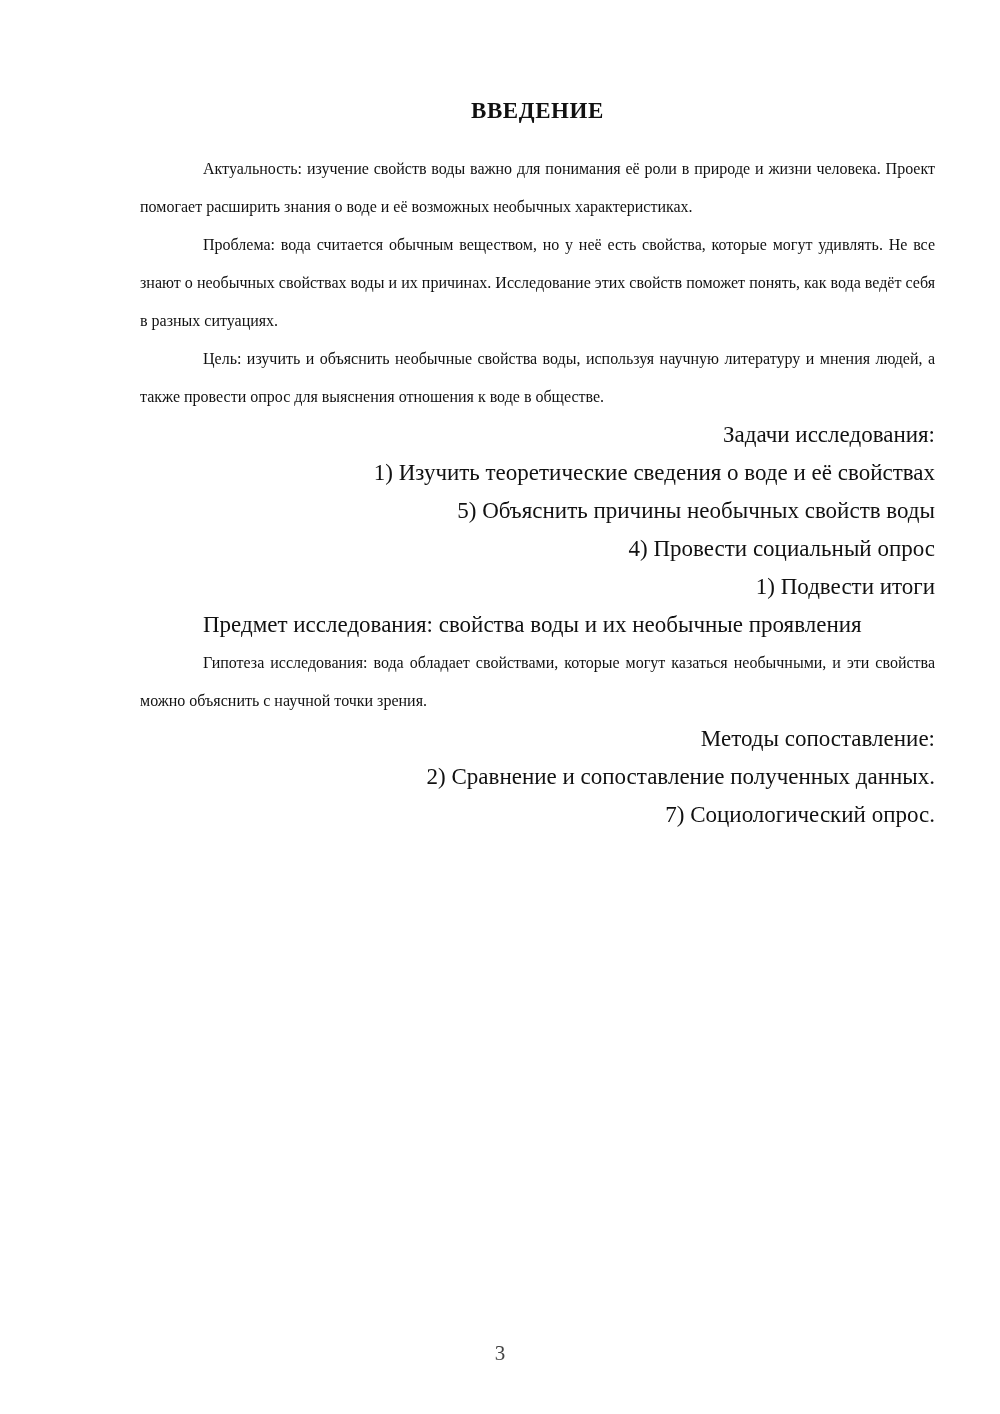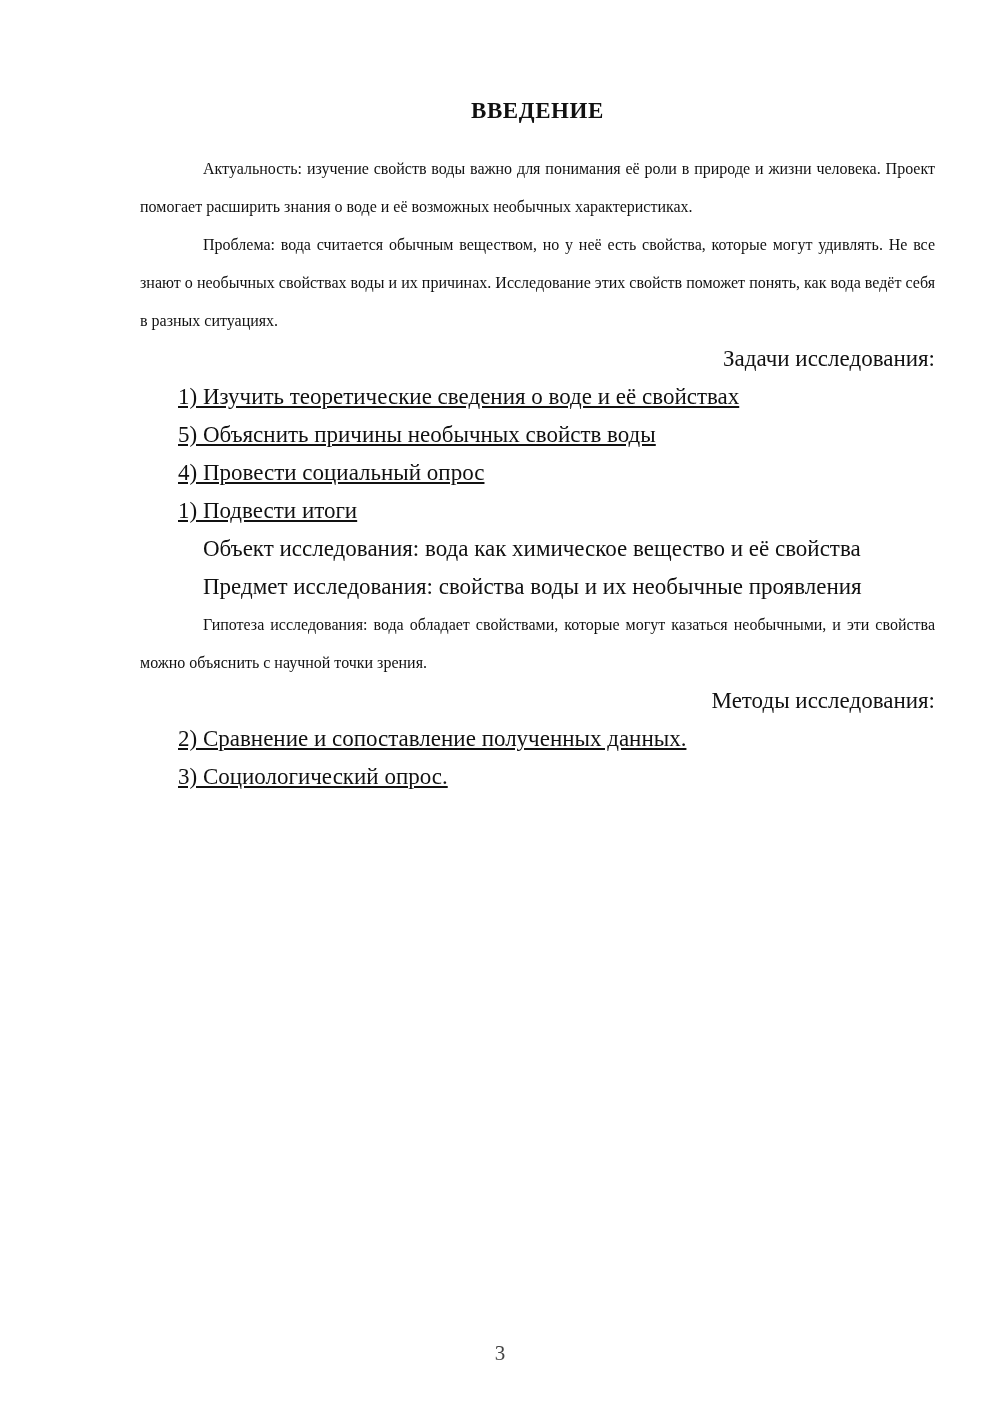--- a/index.html
+++ b/index.html
@@ -61,25 +61,24 @@
 
   .list {
     list-style: none;
     margin: 0;
     padding: 0;
   }
 
   .list-item {
     font-size: 23px;
     line-height: 38px;
-    text-align: left;
+    text-align: right;
     padding-left: 38px;
     margin: 0;
     white-space: nowrap;
-    text-decoration: underline;
   }
 
   .indent-line {
     font-size: 23px;
     line-height: 38px;
     text-align: left;
     text-indent: 63px;
     margin: 0;
     white-space: nowrap;
   }
@@ -101,40 +100,40 @@
 <div class="page">
 
   <div class="content">
 
     <h1 class="doc-heading">ВВЕДЕНИЕ</h1>
 
     <p class="para last-line-left">Актуальность: изучение свойств воды важно для понимания её роли в природе и жизни человека. Проект помогает расширить знания о воде и её возможных необычных характеристиках.</p>
 
     <p class="para last-line-left">Проблема: вода считается обычным веществом, но у неё есть свойства, которые могут удивлять. Не все знают о необычных свойствах воды и их причинах. Исследование этих свойств поможет понять, как вода ведёт себя в разных ситуациях.</p>
 
+    <p class="para last-line-left">Цель: изучить и объяснить необычные свойства воды, используя научную литературу и мнения людей, а также провести опрос для выяснения отношения к воде в обществе.</p>
 
     <p class="lead-line">Задачи исследования:</p>
 
     <ol class="list">
       <li class="list-item">1) Изучить теоретические сведения о воде и её свойствах</li>
       <li class="list-item">5) Объяснить причины необычных свойств воды</li>
       <li class="list-item">4) Провести социальный опрос</li>
       <li class="list-item">1) Подвести итоги</li>
     </ol>
 
-    <p class="indent-line">Объект исследования: вода как химическое вещество и её свойства</p>
 
     <p class="indent-line">Предмет исследования: свойства воды и их необычные проявления</p>
 
     <p class="para last-line-left">Гипотеза исследования: вода обладает свойствами, которые могут казаться необычными, и эти свойства можно объяснить с научной точки зрения.</p>
 
-    <p class="lead-line">Методы исследования:</p>
+    <p class="lead-line">Методы сопоставление:</p>
 
     <ol class="list">
       <li class="list-item">2) Сравнение и сопоставление полученных данных.</li>
-      <li class="list-item">3) Социологический опрос.</li>
+      <li class="list-item">7) Социологический опрос.</li>
     </ol>
 
   </div>
 
   <div class="page-number">3</div>
 
 </div>
 
 </body></html>

